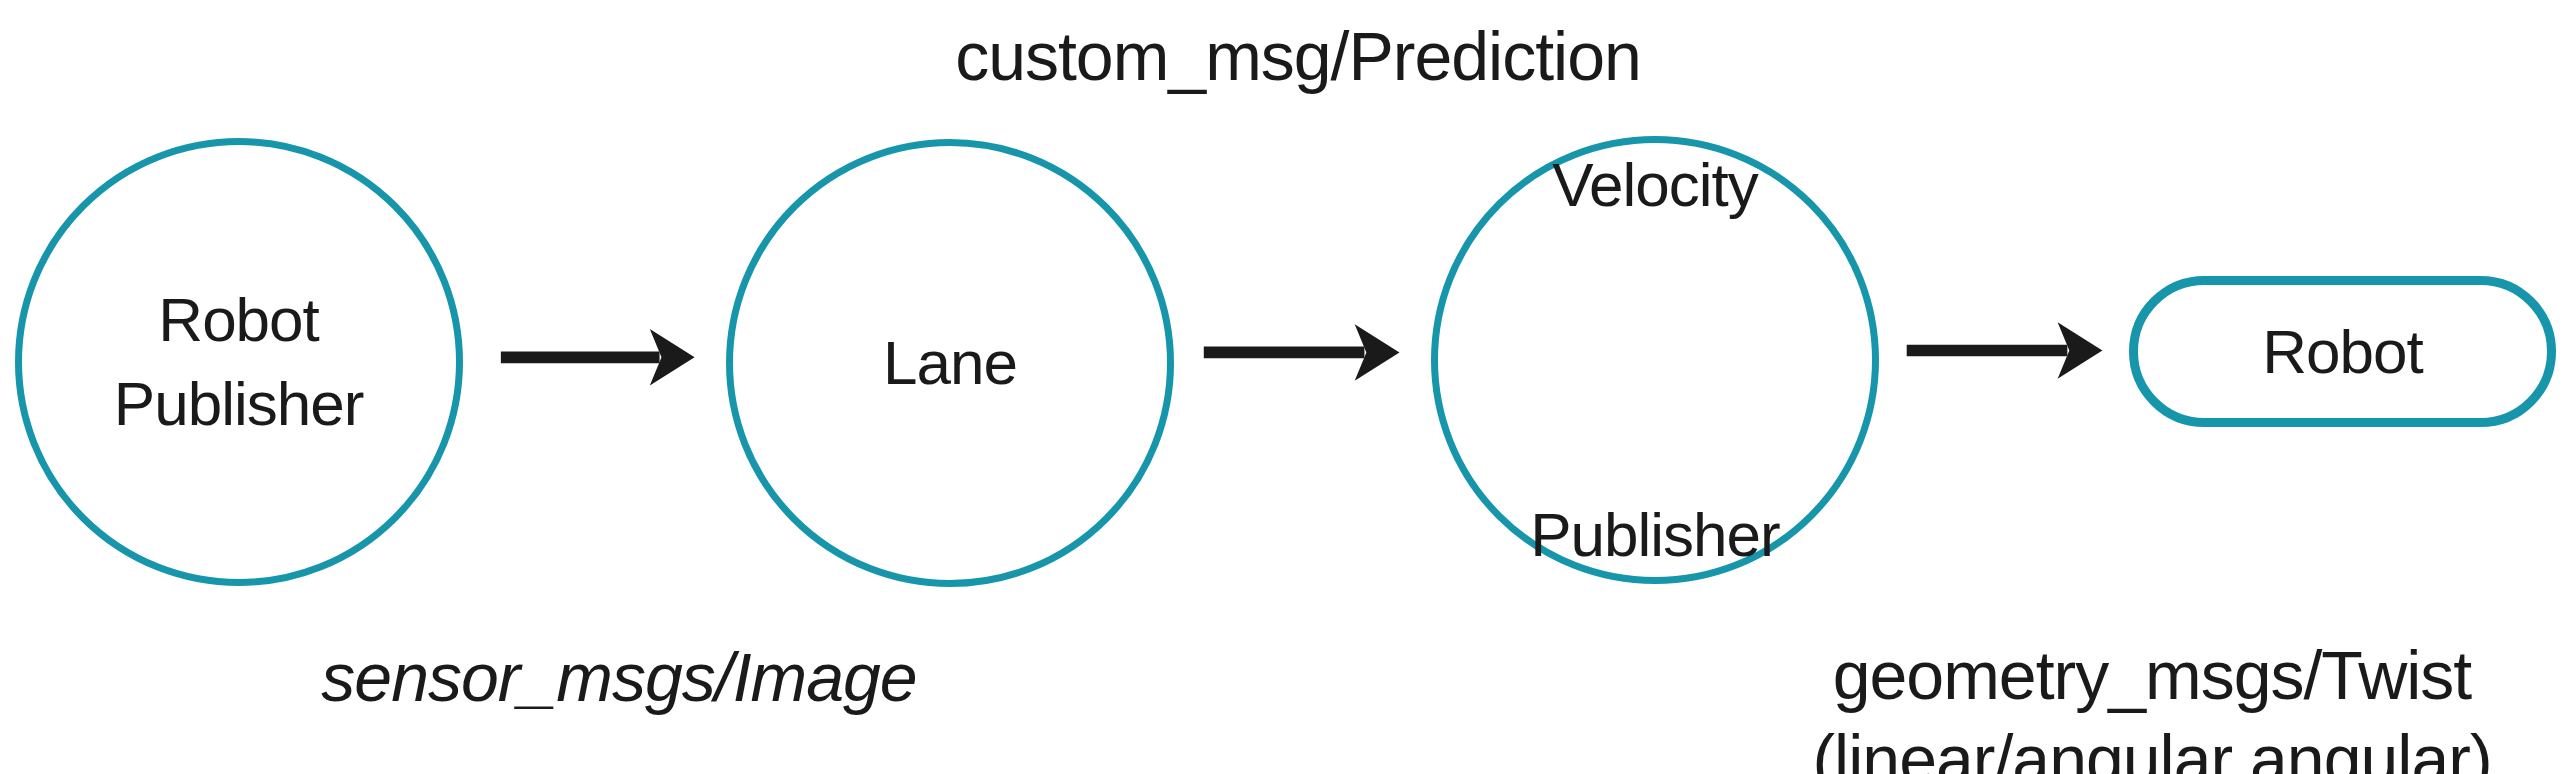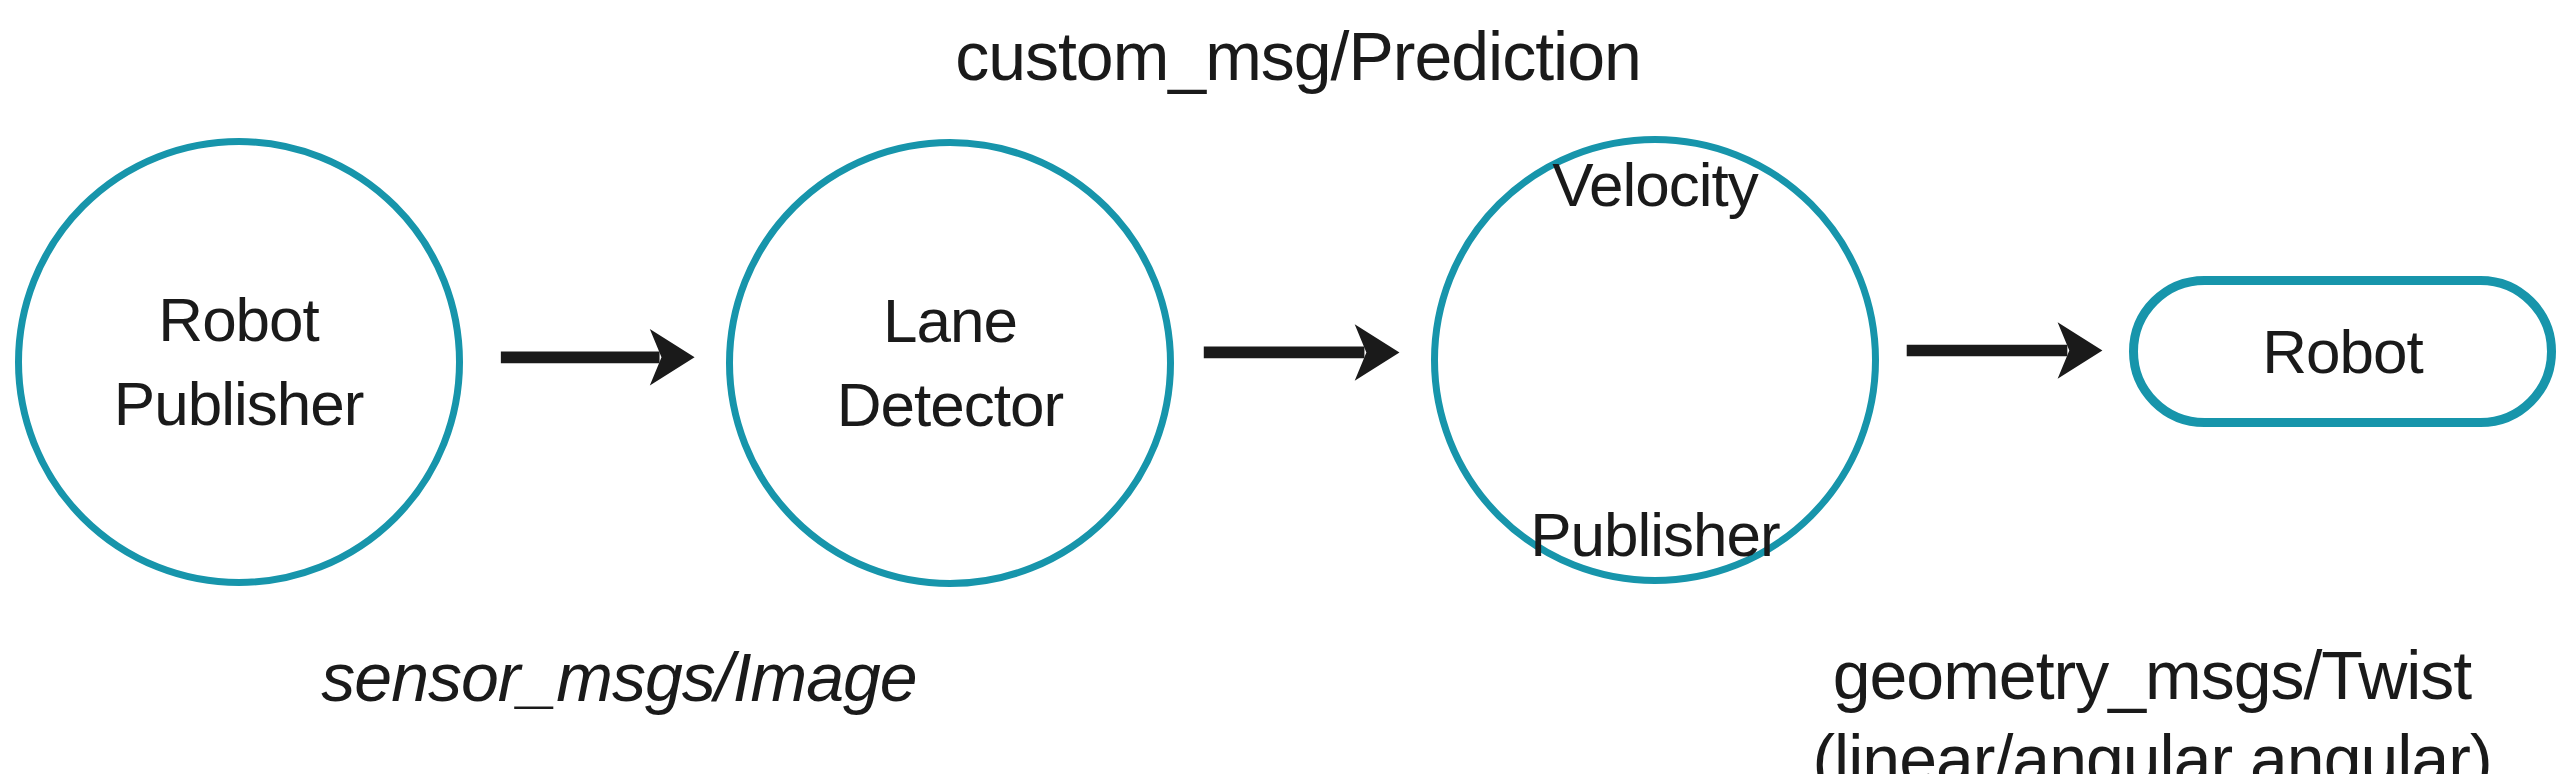--- a/index.html
+++ b/index.html
@@ -77,21 +77,20 @@
 
   <div class="topic top">custom_msg/Prediction</div>
 
   <div class="node circle-1">
     <div>Robot</div>
     <div>Publisher</div>
   </div>
 
   <div class="node circle-2">
     <div>Lane</div>
-    <div>Detector</div>
   </div>
 
   <div class="node circle-3">
     <div>Velocity</div>
     <div>Publisher</div>
   </div>
 
   <div class="node pill">
     <div>Robot</div>
   </div>

